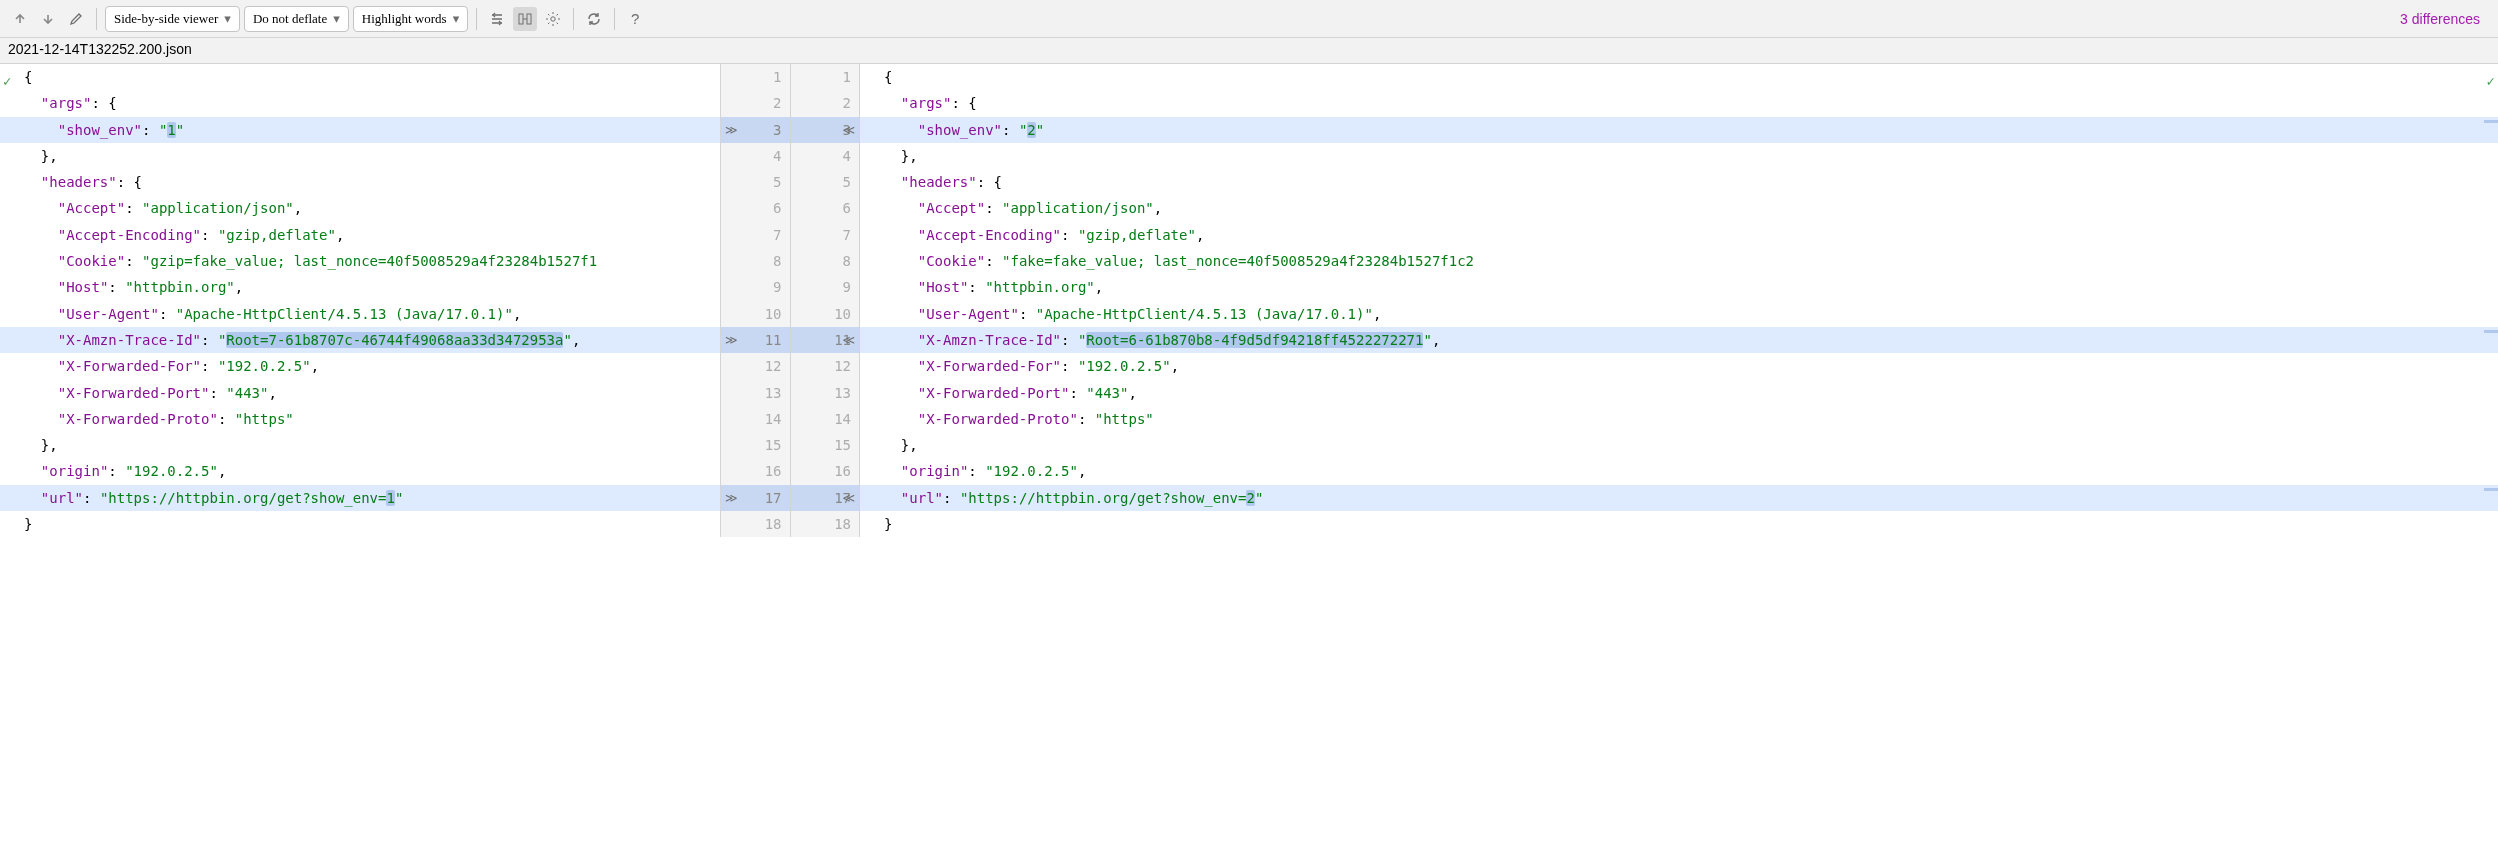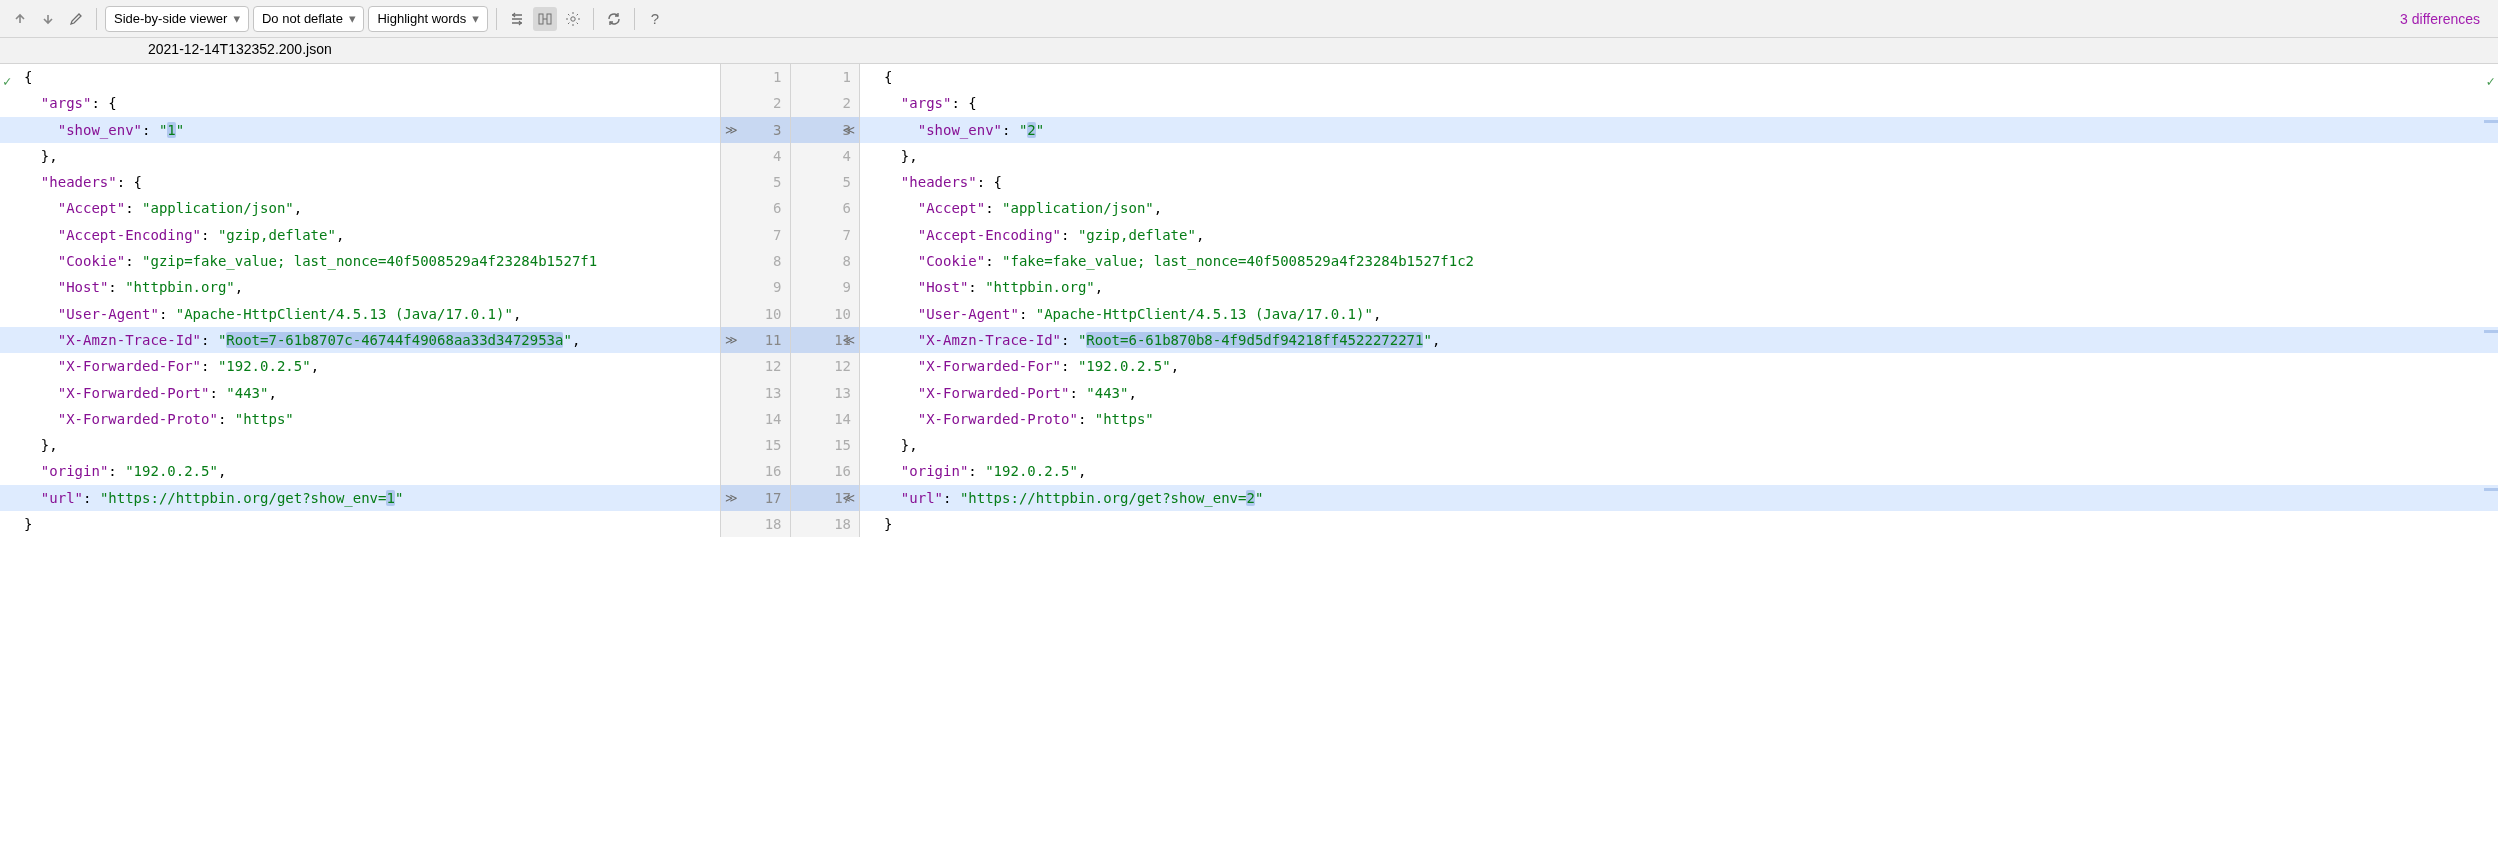--- a/index.html
+++ b/index.html
@@ -1,21 +1,21 @@
 <!DOCTYPE html>
 <html><head>
 <meta charset="utf-8">
 <style>
 * { margin: 0; padding: 0; box-sizing: border-box; }
 body { font-family: -apple-system, BlinkMacSystemFont, "Segoe UI", sans-serif; font-size: 13px; background: #fff; color: #000; }
 .toolbar { display: flex; align-items: center; padding: 4px 8px; background: #f2f2f2; border-bottom: 1px solid #d4d4d4; gap: 4px; height: 38px; }
 .tb-icon { width: 24px; height: 24px; display: flex; align-items: center; justify-content: center; color: #6e6e6e; border-radius: 3px; }
 .tb-icon.active { background: #d8d8d8; }
 .tb-sep { width: 1px; height: 22px; background: #c8c8c8; margin: 0 4px; }
-.tb-dropdown { display: flex; align-items: center; background: #fff; border: 1px solid #c4c4c4; border-radius: 4px; padding: 3px 8px; font-size: 13px; gap: 6px; height: 26px; }
+.tb-dropdown { display: flex; align-items: center; background: #fff; border: 1px solid #c4c4c4; border-radius: 4px; padding: 3px 8px; font-size: 13px; gap: 6px; height: 26px; font-family: Liberation Serif, serif; }
 .tb-dropdown .chev { color: #6e6e6e; }
 .tb-spacer { flex: 1; }
 .diff-count { color: #a21caf; font-size: 14px; padding-right: 10px; }
 .filenames { display: flex; background: #f2f2f2; border-bottom: 1px solid #d4d4d4; height: 26px; }
 .fn-left { flex: 0 0 720px; padding: 3px 8px; font-size: 14px; }
 .fn-gutter { flex: 0 0 140px; }
 .fn-right { flex: 1; padding: 3px 8px; font-size: 14px; }
 .diff-area { display: flex; font-family: "Menlo", "Consolas", monospace; font-size: 14px; line-height: 26.3px; }
 .pane-left { flex: 0 0 720px; position: relative; }
 .pane-left .check { position: absolute; top: 4px; left: 3px; color: #499c54; z-index: 2; }
@@ -102,22 +102,22 @@
   </div>
   <div class="tb-sep"></div>
   <div class="tb-icon">
     <span style="color:#6e6e6e;font-size:15px;">?</span>
   </div>
   <div class="tb-spacer"></div>
   <div class="diff-count">3 differences</div>
 </div>
 
 <div class="filenames">
+  <div class="fn-left">2021-12-14T132252.200.json</div>
   <div class="fn-gutter"></div>
-  <div class="fn-right">2021-12-14T132352.200.json</div>
 </div>
 
 <div class="diff-area">
 
   <div class="pane-left">
     <span class="check">✓</span>
     <div class="code-line"><span class="p">{</span></div>
     <div class="code-line">  <span class="k">"<span>args</span>"</span><span class="p">: {</span></div>
     <div class="code-line diff-line">    <span class="k">"<span>show_env</span>"</span><span class="p">: </span><span class="s">"<span class="hl">1</span>"</span></div>
     <div class="code-line">  <span class="p">},</span></div>

